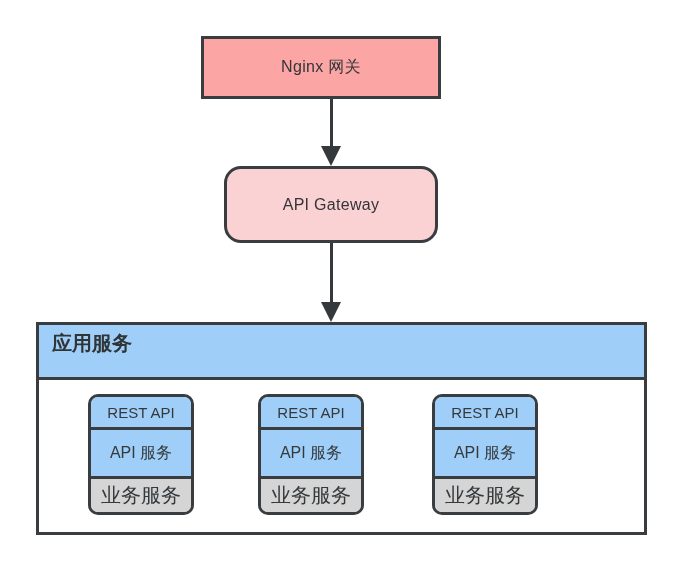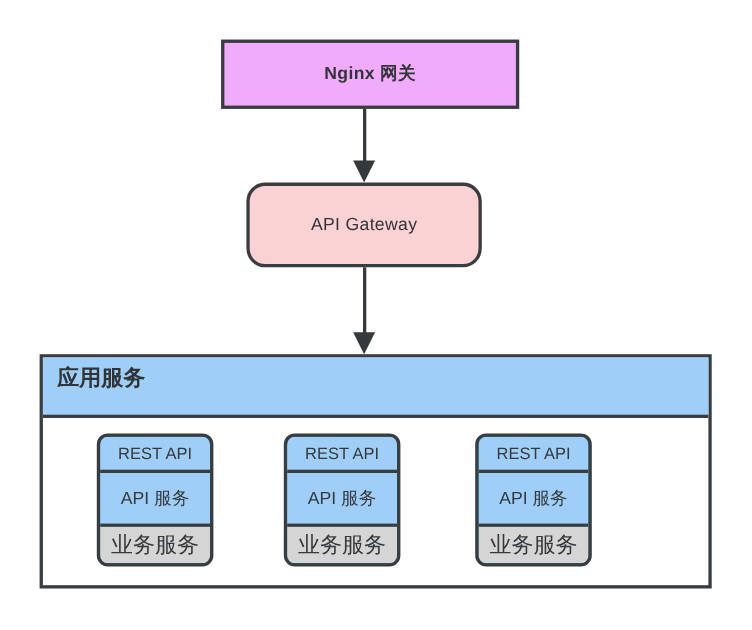--- a/index.html
+++ b/index.html
@@ -21,23 +21,22 @@
     box-sizing: border-box;
     border: 3px solid #393d40;
     display: flex;
     align-items: center;
     justify-content: center;
     font-size: 16px;
     font-weight: 500;
     letter-spacing: 0.3px;
   }
   .node-nginx {
-    left: 201px; top: 36px; width: 271px; height: 63px;
-    background: #f0abfc;
-    font-weight: bold;
+    left: 201px; top: 36px; width: 240px; height: 63px;
+    background: #fca5a5;
   }
   .node-api-gateway {
     left: 224px; top: 166px; width: 214px; height: 77px;
     background: #fbd2d3;
     border-radius: 17px;
   }
   .arrow {
     position: absolute;
   }
   .arrow-line {
@@ -80,21 +79,21 @@
     color: #303437;
   }
   .stack {
     position: absolute;
     top: 69px;
     width: 106px; height: 121px;
     box-sizing: border-box;
     border: 3px solid #393d40;
     border-radius: 10px;
     overflow: hidden;
-    background: #0f766e;
+    background: #e5e5e5;
     display: flex;
     flex-direction: column;
   }
   .stack-1 { left: 49px; }
   .stack-2 { left: 219px; }
   .stack-3 { left: 393px; }
   .layer {
     box-sizing: border-box;
     display: flex;
     align-items: center;

